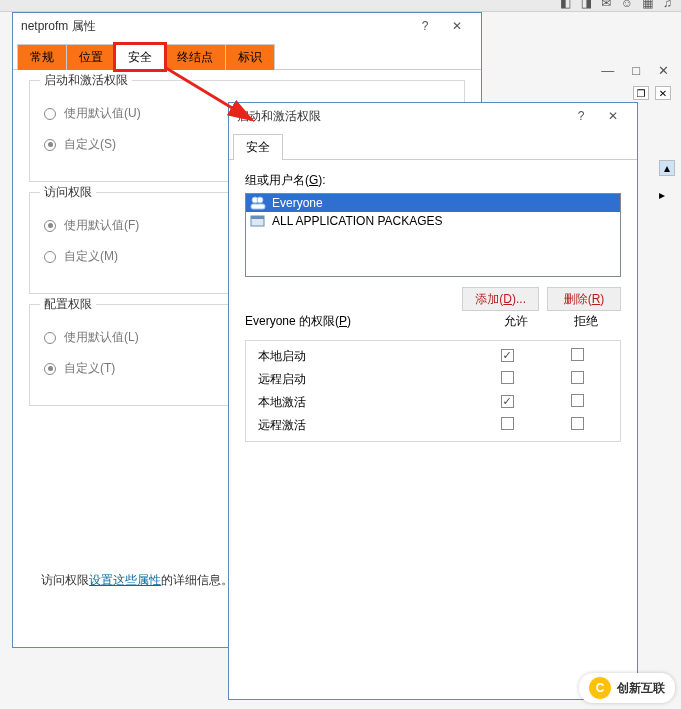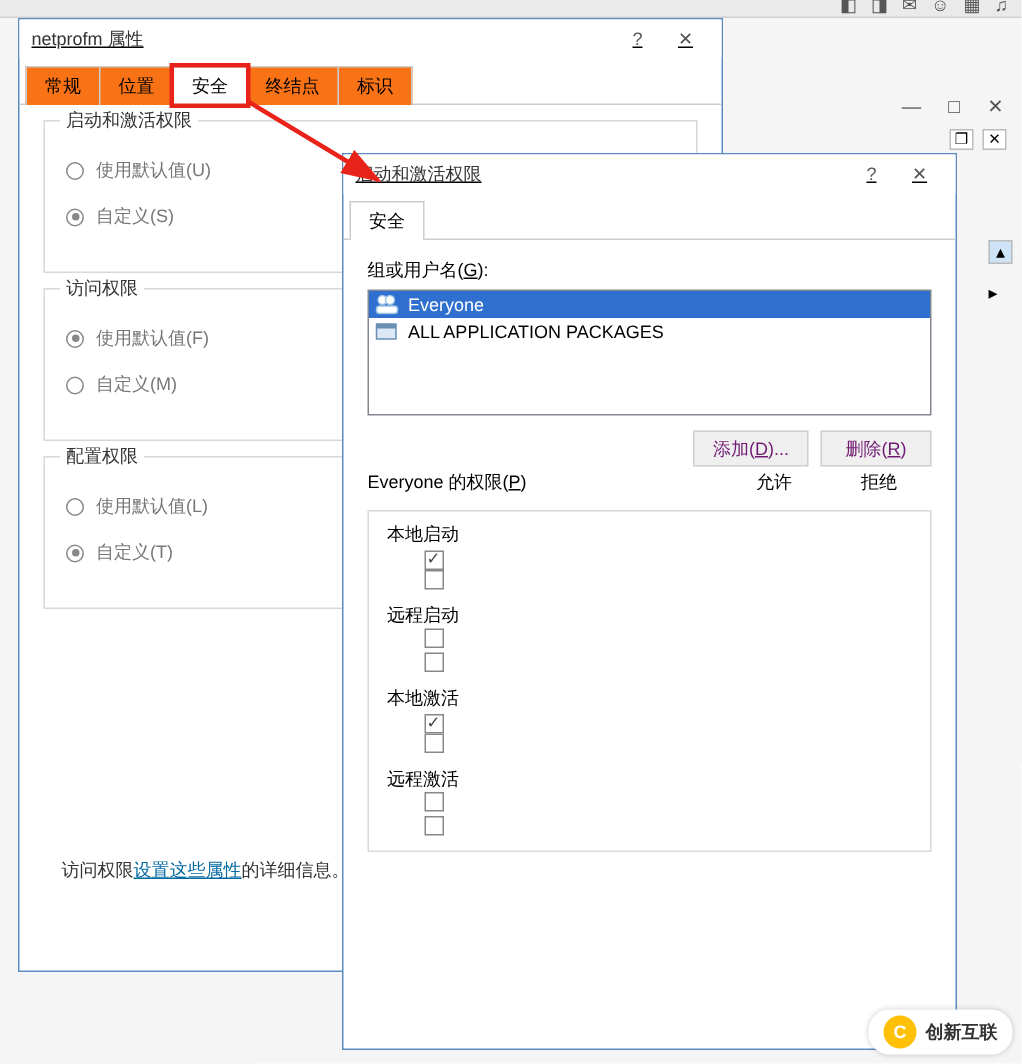--- a/index.html
+++ b/index.html
@@ -1,55 +1,55 @@
 <!DOCTYPE html>
 <html><head>
 <meta charset="utf-8">
 <style>
   * { box-sizing: border-box; font-family: "Microsoft YaHei", "Segoe UI", sans-serif; font-size: 12px; }
   body { margin: 0; width: 681px; height: 709px; background: #f5f5f5; overflow: hidden; position: relative; }
   .bgstrip { position:absolute; top:0; left:0; right:0; height:12px; background:#eaeaea; border-bottom:1px solid #d0d0d0;}
   .bgicons { position:absolute; top:-4px; right:6px; font-size:12px; color:#555; letter-spacing:3px;}
   
   .window { position: absolute; background: #fff; border: 1px solid #5a8cc2; }
-  .titlebar { height: 26px; display: flex; align-items: center; padding: 4px 8px; background:#fff;text-decoration:underline; }
+  .titlebar { height: 26px; display: flex; align-items: center; padding: 4px 8px; background:#fff; }
   .titletext { flex: 1; color:#333; }
   .winbtn { width: 32px; height: 20px; display:flex; align-items:center; justify-content:center; color:#555; }
   
   .tabrow { display:flex; border-bottom:1px solid #ccc; padding: 0 4px; margin-top:4px;}
   .tab { padding: 4px 12px; border:1px solid #ccc; border-bottom:none; background:#f97316; margin-right:-1px; position:relative; top:1px;}
   .tab.active { background:#fff; }
   .tab.highlight { outline: 3px solid #e8231a; outline-offset:-1px; z-index:2;}
   
   .group { margin: 10px 16px 0 16px; border:1px solid #d8d8d8; padding: 18px 14px 14px 14px; position:relative; border-radius:0;}
   .grouptitle { position:absolute; top:-9px; left:10px; background:#fff; padding:0 4px; color:#333;}
   .radio-row { display:flex; align-items:center; margin: 6px 0 14px 0; color:#777;}
   .radiodot { width:12px; height:12px; border:1px solid #888; border-radius:50%; margin-right:8px; display:flex; align-items:center; justify-content:center;}
   .radiodot.fill::after { content:''; width:5px; height:5px; background:#888; border-radius:50%;}
   
   .link-line { position:absolute; bottom:58px; left:28px; color:#333;}
   .link-line a { color:#0369a1; text-decoration:underline; cursor:pointer;}
   
   .bottom-btns { position:absolute; bottom:10px; right:10px; display:flex; gap:6px;}
   .btn { min-width:74px; height:24px; border:1px solid #adadad; background:#e1e1e1; display:flex; align-items:center; justify-content:center; padding:0 12px; color:#333;}
   .btn.primary { border:2px solid #3a8ee6; background:#e5f1fb;}
-  .btn.disabled { color:#701a75; background:#efefef; border-color:#d0d0d0;}
+  .btn.disabled { color:#b91c1c; background:#efefef; border-color:#d0d0d0;}
   
   .arrow { position:absolute; top:62px; left:160px; pointer-events:none; z-index:5;}
   
   
   .listbox { border:1px solid #828790; height:84px; overflow:auto; background:#fff; margin-top:4px;}
   .listitem { display:flex; align-items:center; padding:2px 4px; gap:6px; }
   .listitem.selected { background:#2f6fcf; color:#fff;}
   .usericon { width:16px; height:14px; display:inline-flex; }
   
   .permtable { margin-top:6px; border:1px solid #d8d8d8; padding:4px 8px 4px 8px;}
   .permhead { display:flex; font-weight:normal; padding:2px 0 4px 0;}
   .permhead .col-name{ flex:1;} .permhead .col-allow,.permhead .col-deny{ width:70px; text-align:center;}
-  .permrow { display:flex; padding:3px 0;flex-direction:column; }
+  .permrow { display:flex; padding:3px 0; }
   .permrow .col-name{ flex:1; padding-left:4px;} .permrow .col-allow,.permrow .col-deny{ width:70px; text-align:center;}
   .checkbox { width:13px; height:13px; border:1px solid #888; display:inline-flex; align-items:center; justify-content:center; background:#fff;}
   .checkbox.checked::after{ content:'✓'; font-size:11px; color:#444; line-height:11px;}
   .hotkey{ text-decoration:underline; }
   
   
   .miniwin { position:absolute; right:6px; top:58px; width:120px; }
   .miniwin .mw-bar{ height:24px; display:flex; justify-content:flex-end; align-items:center; gap:18px; padding-right:6px; color:#555;}
   .miniwin .mw-bar span{ font-size:13px;}
   .miniwin .mw-sub{ height:18px; display:flex; justify-content:flex-end; gap:6px; padding-right:4px; margin-top:4px;}

